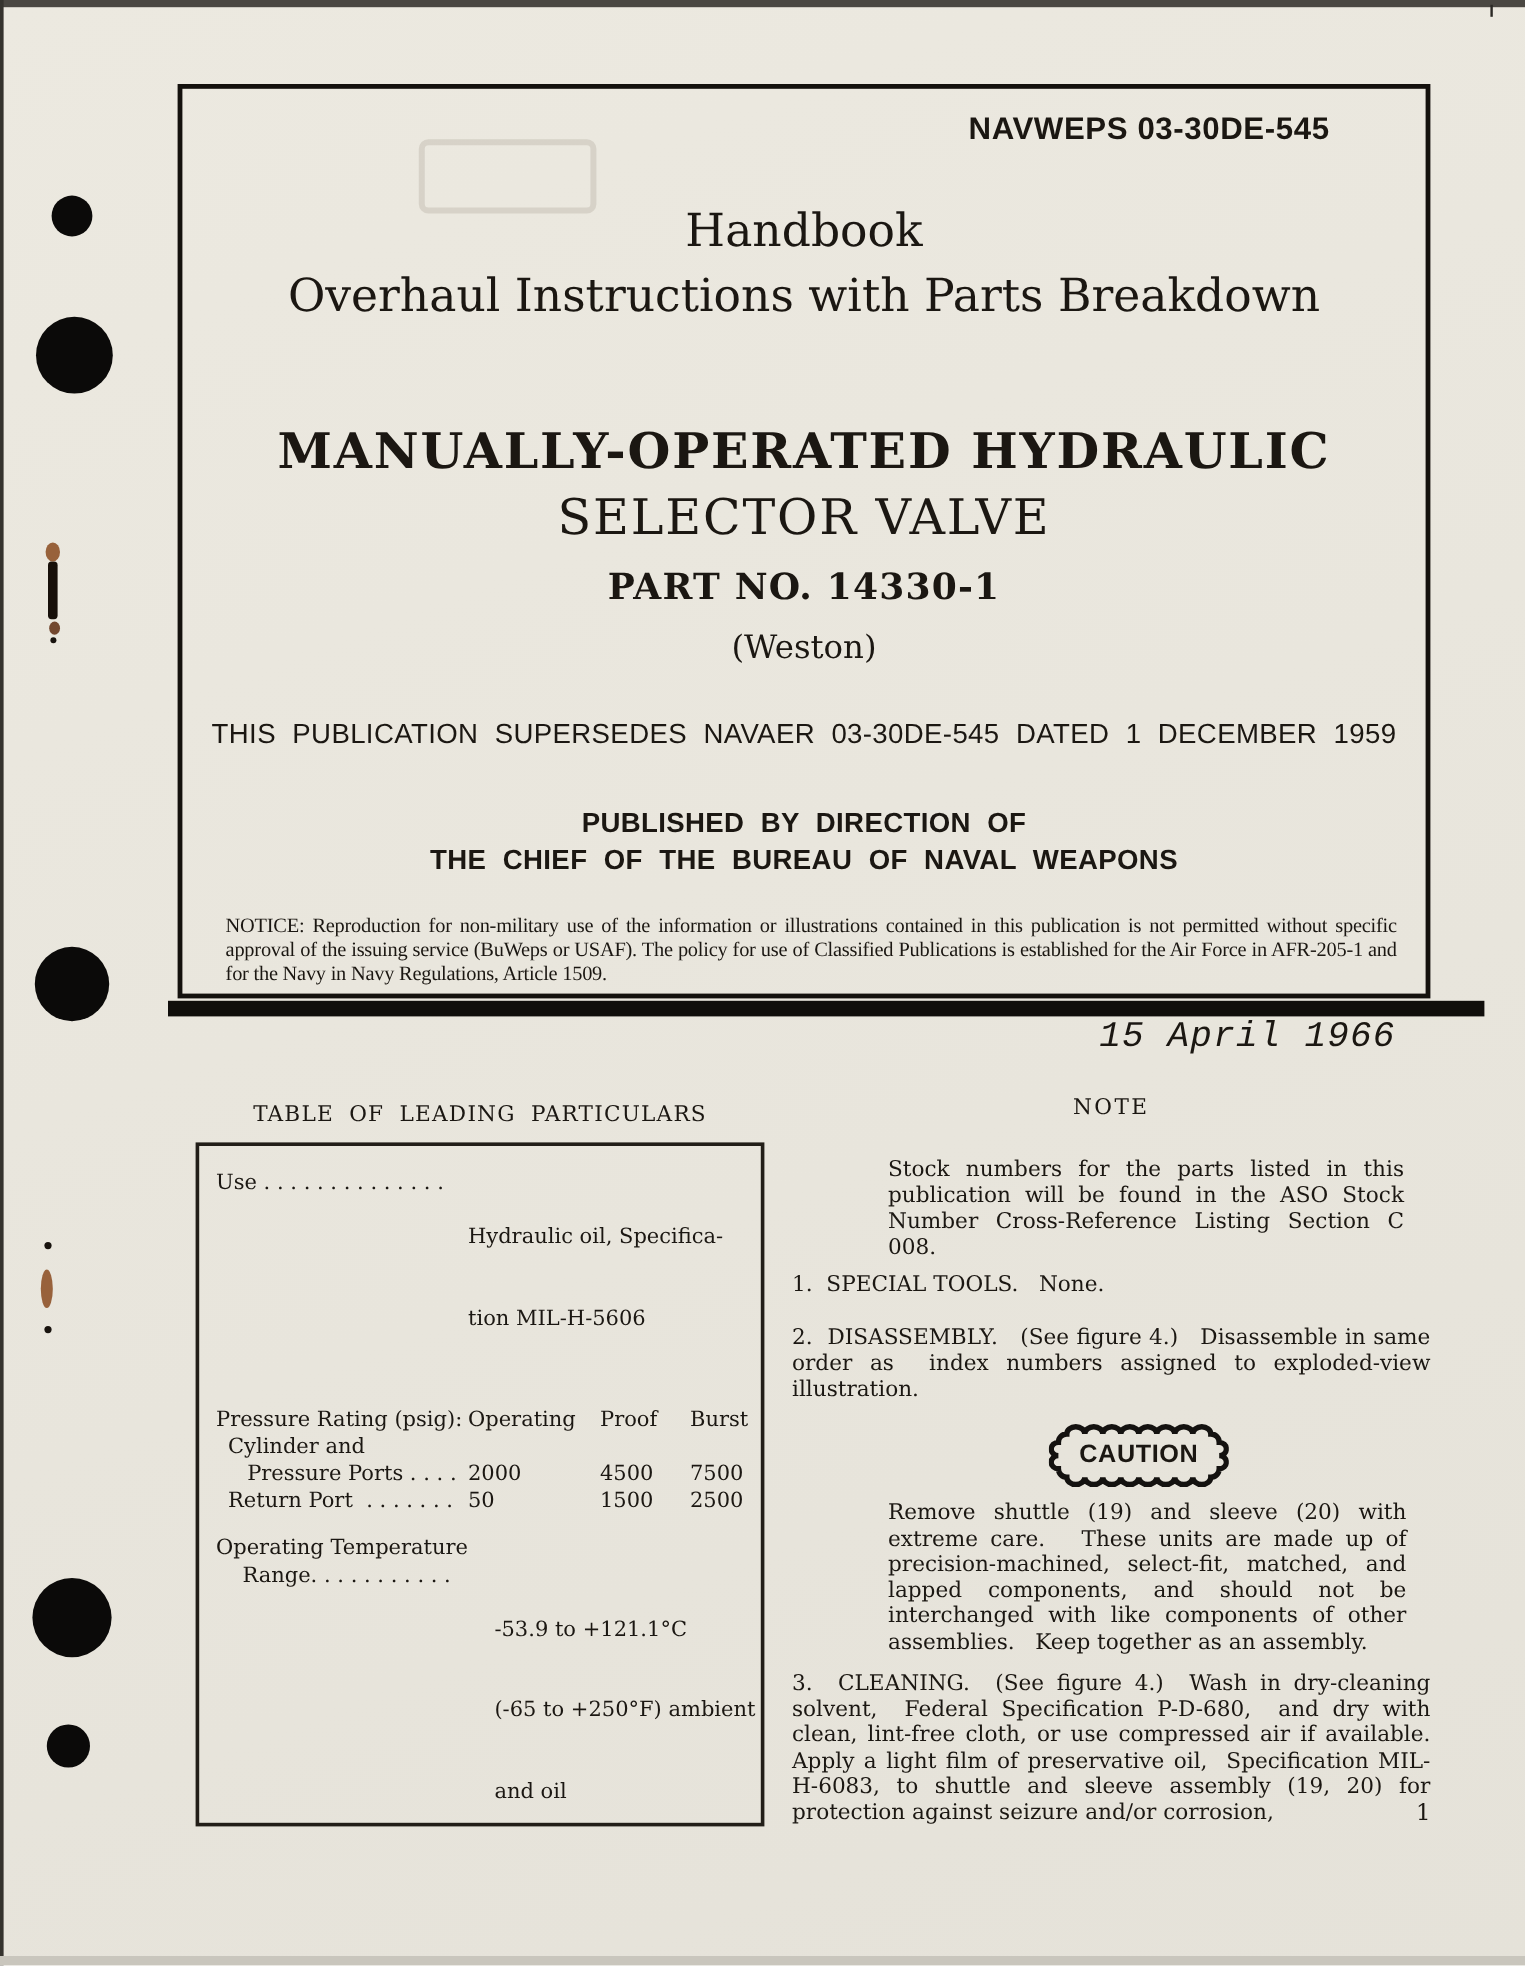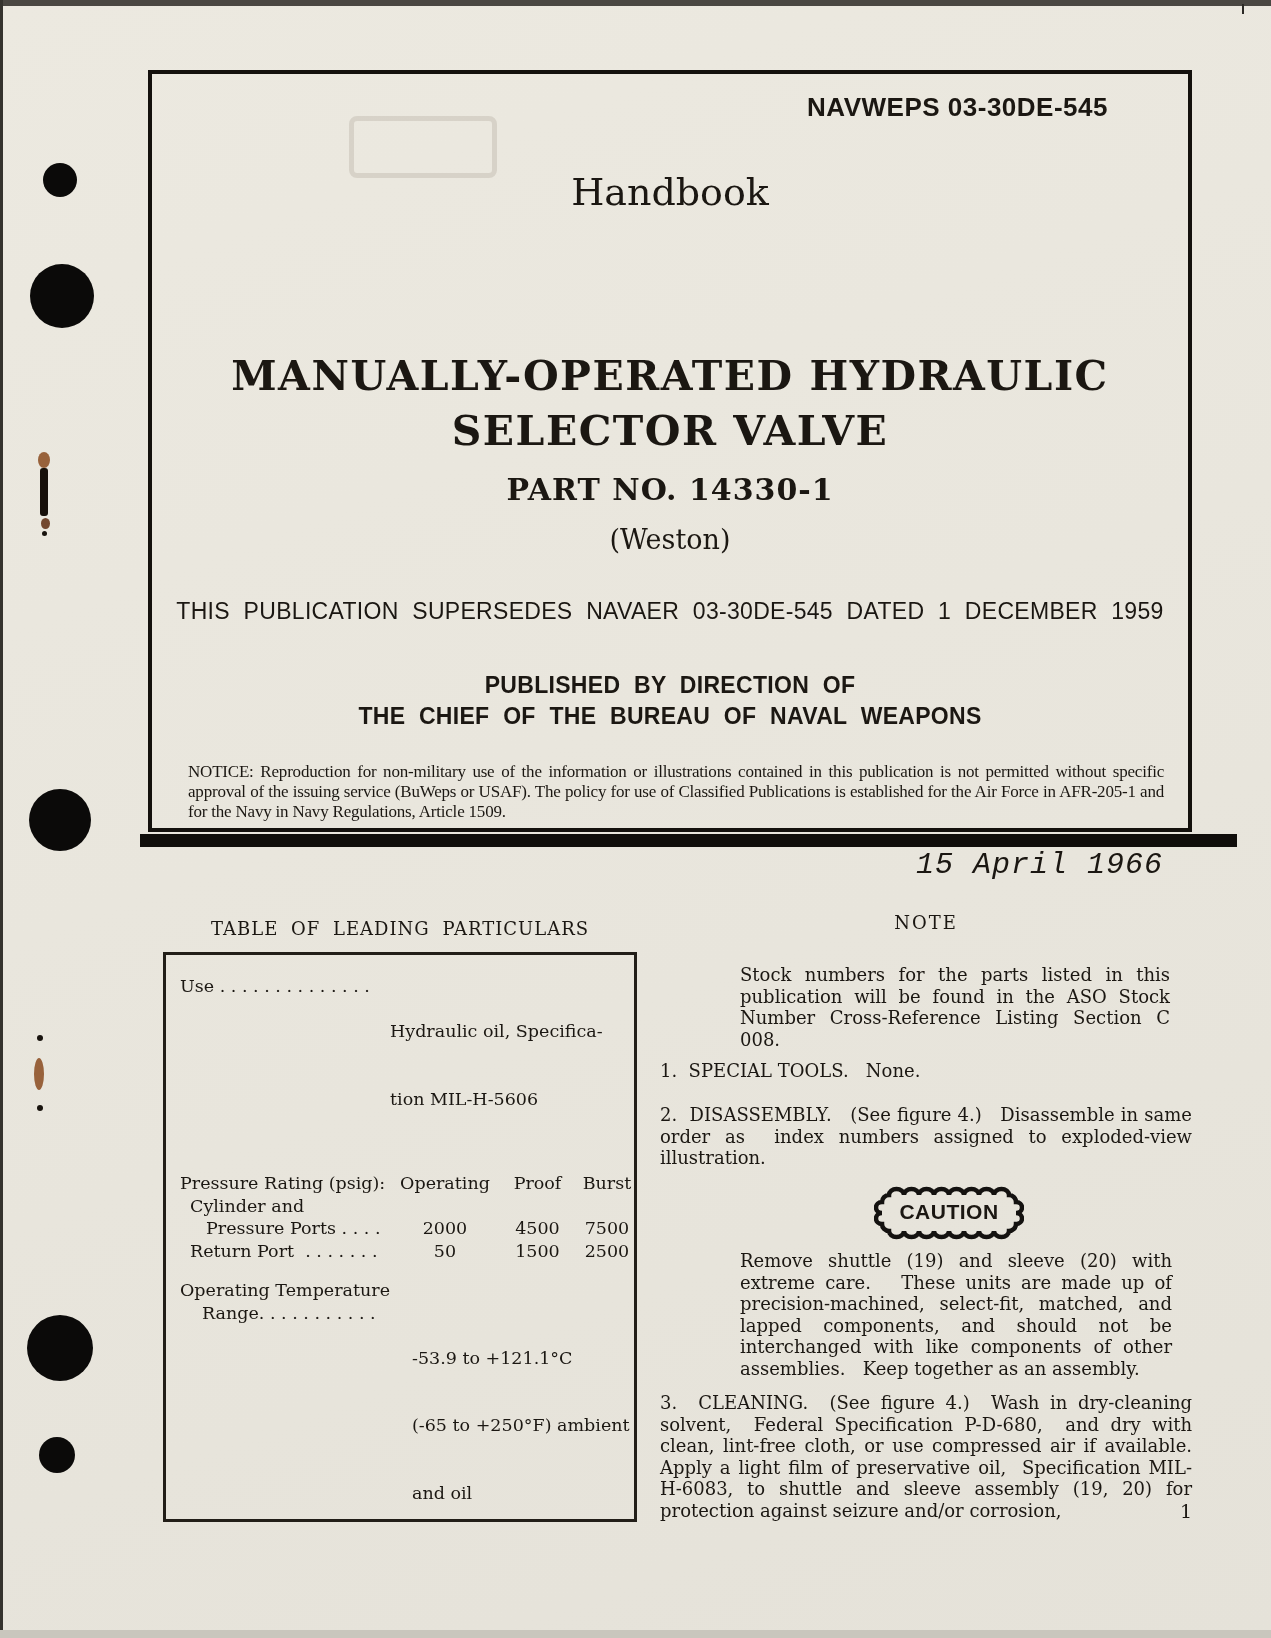--- a/index.html
+++ b/index.html
@@ -19,21 +19,21 @@
   .tinydot{position:absolute;border-radius:50%;background:#18130e;}
   
   .cover{position:absolute;left:148px;top:70px;width:1044px;height:762px;
          border:4px solid #14110d;box-sizing:border-box;}
   .docnum{position:absolute;top:18px;right:80px;font-family:"Liberation Sans",sans-serif;
           font-weight:bold;font-size:26px;letter-spacing:.5px;}
   .t-center{position:absolute;left:0;right:0;text-align:center;}
   .handbook{top:96px;font-size:38px;}
   .overhaul{top:150px;font-size:38px;}
   .subject1{top:278px;font-size:41px;font-weight:bold;letter-spacing:1.5px;}
-  .subject2{top:333px;font-size:41px;font-weight:bold;letter-spacing:1.5px;}
+  .subject2{top:333px;font-size:41px;font-weight:normal;letter-spacing:1.5px;}
   .partno{top:398px;font-size:30px;font-weight:bold;letter-spacing:1px;}
   .weston{top:450px;font-size:27px;}
   .supersedes{top:524px;font-family:"Liberation Sans",sans-serif;font-weight:normal;
               font-size:23px;word-spacing:7px;letter-spacing:.3px;}
   .pub{font-family:"Liberation Sans",sans-serif;font-weight:bold;font-size:23px;
        word-spacing:7px;letter-spacing:.3px;}
   .pub1{top:598px;} .pub2{top:629px;}
   .notice{position:absolute;left:36px;top:688px;width:976px;font-family:"Liberation Serif",serif;
           font-size:17px;line-height:20px;letter-spacing:-.2px;text-align:justify;white-space:pre-wrap;}
   
@@ -47,21 +47,21 @@
   .lp-head{position:absolute;left:163px;top:918px;width:474px;text-align:center;
            font-size:18px;letter-spacing:1px;word-spacing:6px;}
   .lp-box{position:absolute;left:163px;top:952px;width:474px;height:570px;box-sizing:border-box;
           border:3px solid #221e18;padding:20px 10px 0 14px;font-size:17.5px;line-height:22.5px;overflow:hidden;}
   .entry{display:flex;margin-bottom:17px;}
   .lbl{width:210px;flex:none;white-space:pre;}
   .val{flex:1;white-space:pre;}
   .ind1{padding-left:22px;}
   .pgrid{display:grid;grid-template-columns:210px 110px 75px 64px;margin-bottom:17px;}
   .pgrid .c{white-space:pre;}
-  .pgrid .num{text-align:center;}
+  .pgrid .num{}
   .pgrid .span4{grid-column:1 / span 4;padding-left:10px;}
   .pgrid .rowlbl{padding-left:26px;}
   .pgrid .rowlbl2{padding-left:10px;}
   
   .rcol{position:absolute;left:660px;top:912px;width:532px;font-size:18px;line-height:21.5px;}
   .rc-note-head{text-align:center;letter-spacing:2px;font-size:18px;}
   .rc-block{position:absolute;white-space:pre-wrap;text-align:justify;}
   .note-body{left:80px;top:52px;width:430px;}
   .para1{left:0;top:148px;width:532px;}
   .para2{left:0;top:192px;width:532px;}
@@ -92,20 +92,21 @@
 <div class="rust dark" style="left:41px;top:518px;width:9px;height:11px;"></div>
 <div class="tinydot" style="left:42px;top:531px;width:5px;height:5px;"></div>
 <div class="tinydot" style="left:37px;top:1035px;width:6px;height:6px;"></div>
 <div class="rust" style="left:34px;top:1058px;width:10px;height:32px;"></div>
 <div class="tinydot" style="left:37px;top:1105px;width:6px;height:6px;"></div>
 
 <div class="cover">
   <div class="ghost-caution"></div>
   <div class="docnum">NAVWEPS 03-30DE-545</div>
   <div class="t-center handbook">Handbook</div>
+  <div class="t-center overhaul">Overhaul Instructions with Parts Breakdown</div>
   <div class="t-center subject1">MANUALLY-OPERATED HYDRAULIC</div>
   <div class="t-center subject2">SELECTOR VALVE</div>
   <div class="t-center partno">PART NO. 14330-1</div>
   <div class="t-center weston">(Weston)</div>
   <div class="t-center supersedes">THIS PUBLICATION SUPERSEDES NAVAER 03-30DE-545 DATED 1 DECEMBER 1959</div>
   <div class="t-center pub pub1">PUBLISHED BY DIRECTION OF</div>
   <div class="t-center pub pub2">THE CHIEF OF THE BUREAU OF NAVAL WEAPONS</div>
   <div class="notice">NOTICE: Reproduction for non-military use of the information or illustrations contained in this publication is not permitted without specific approval of the issuing service (BuWeps or USAF). The policy for use of Classified Publications is established for the Air Force in AFR-205-1 and for the Navy in Navy Regulations, Article 1509.</div>
 </div>
 

